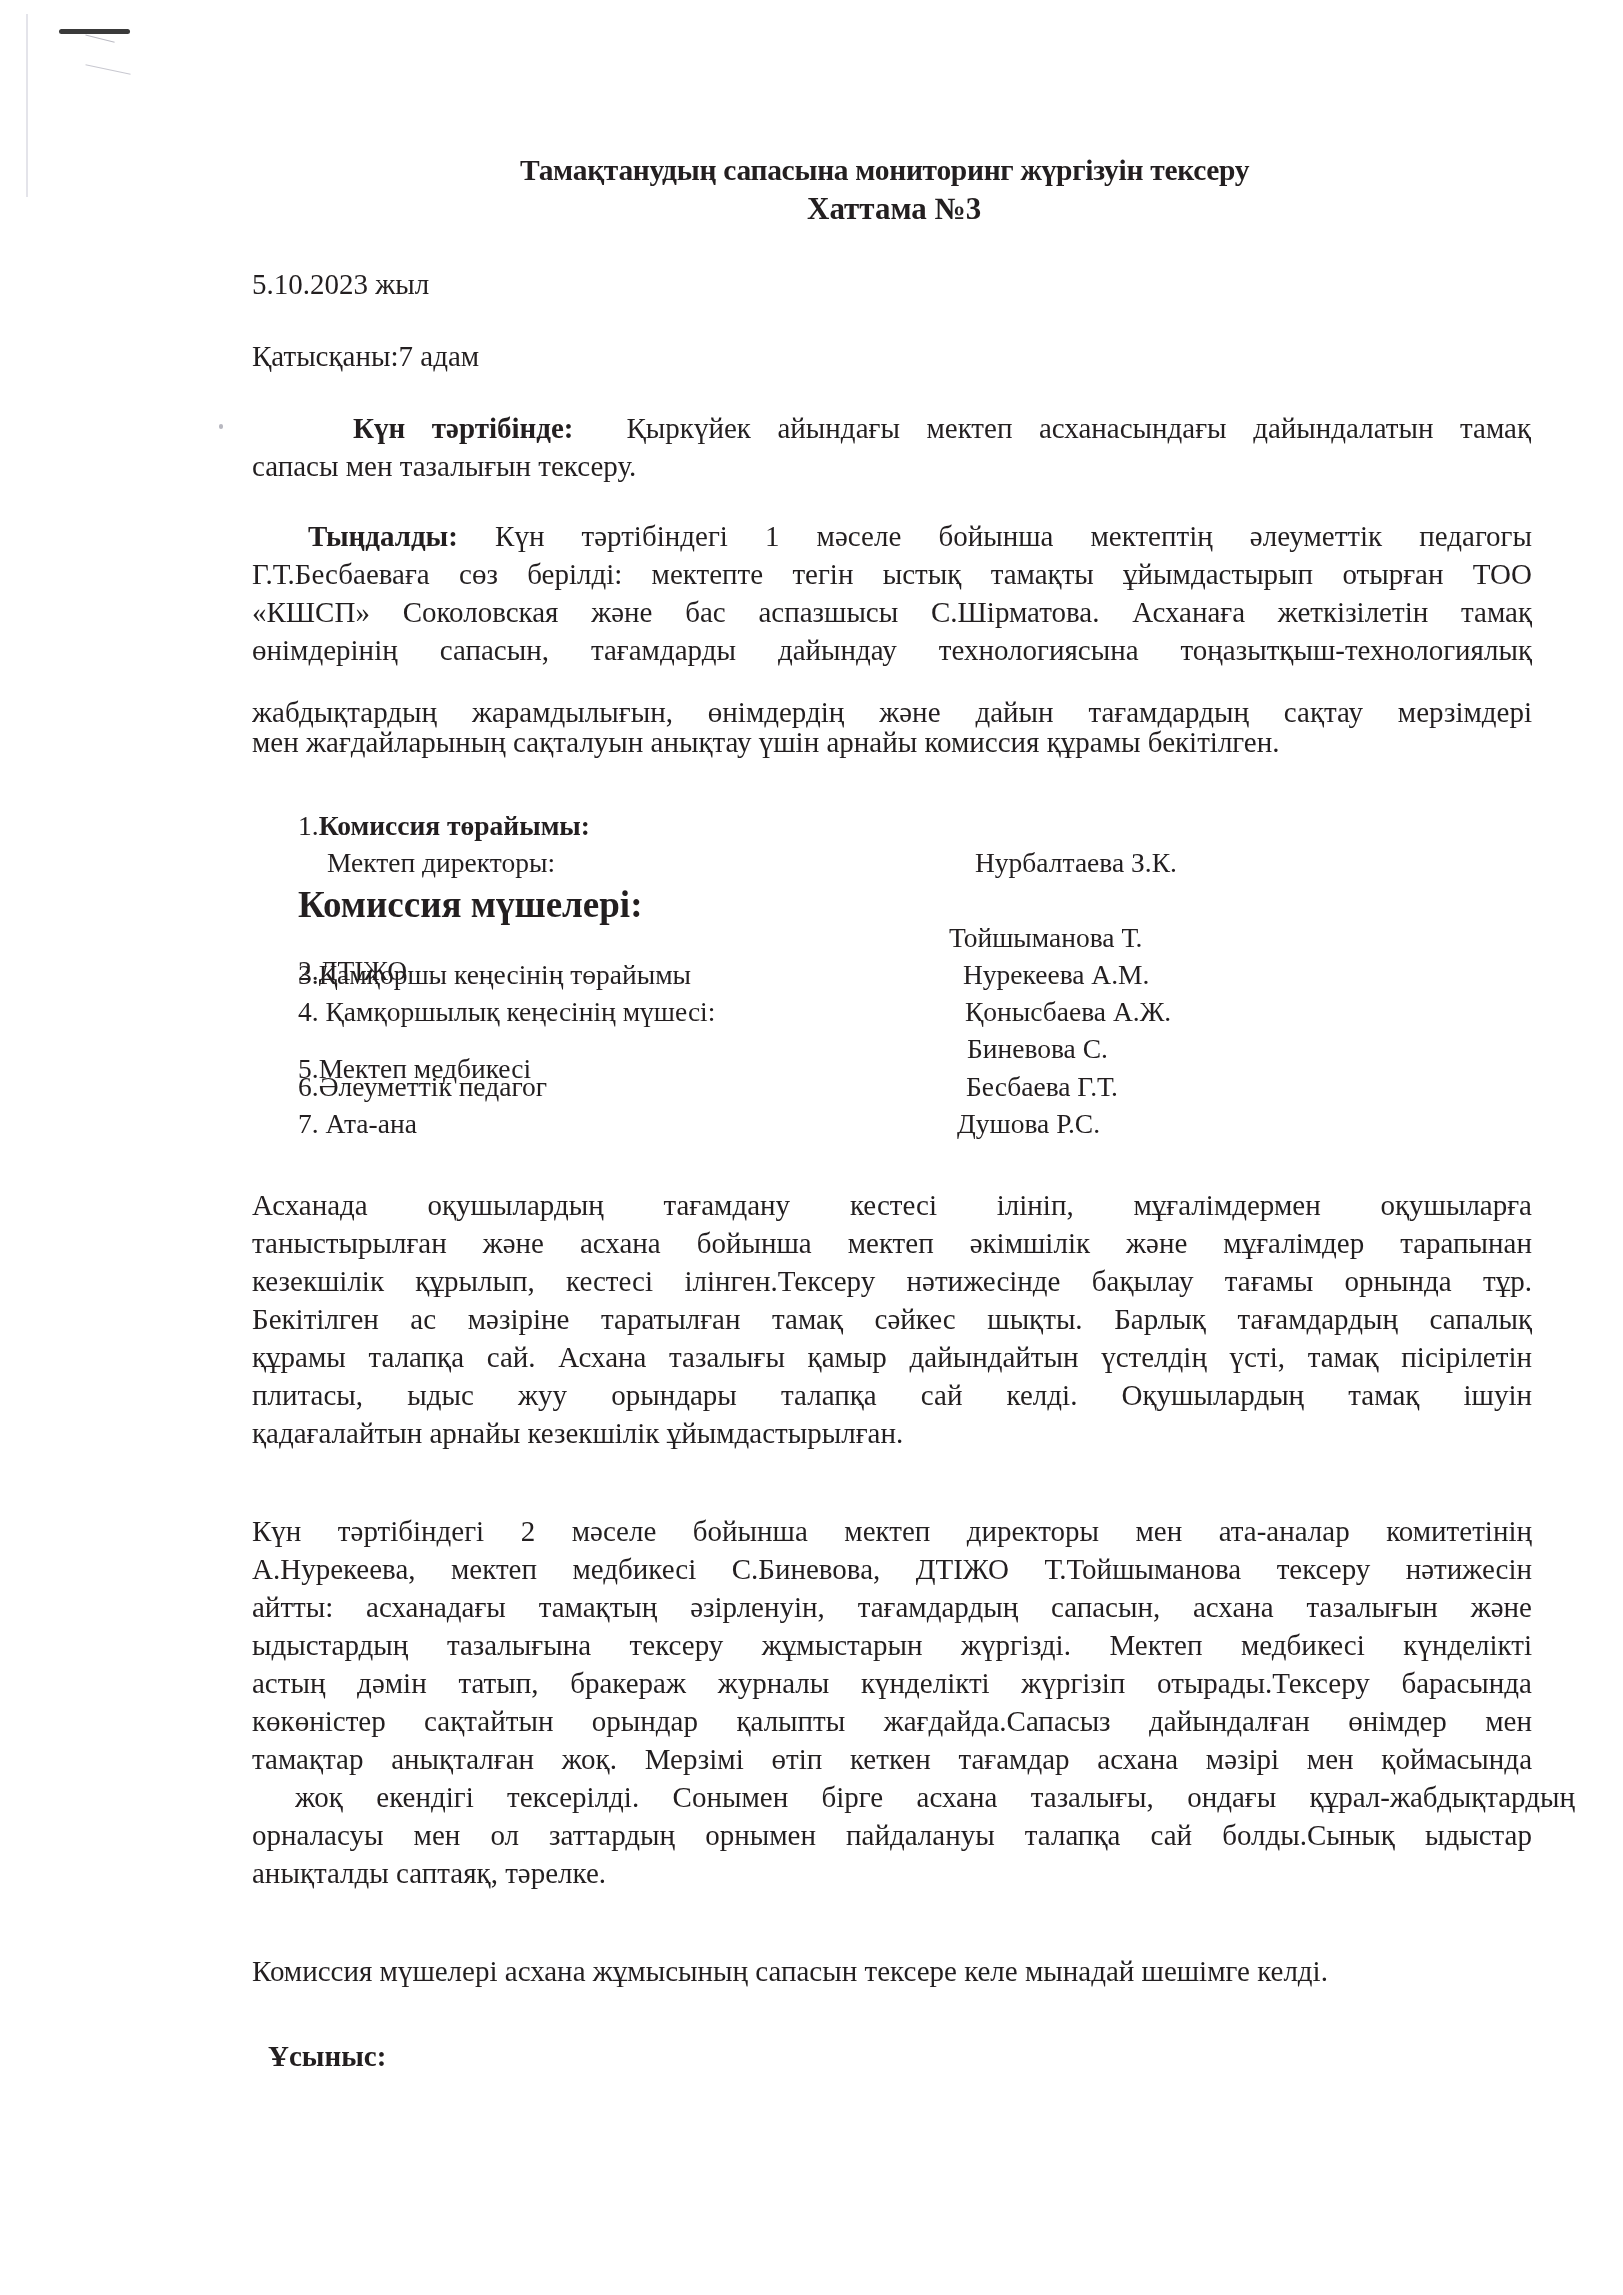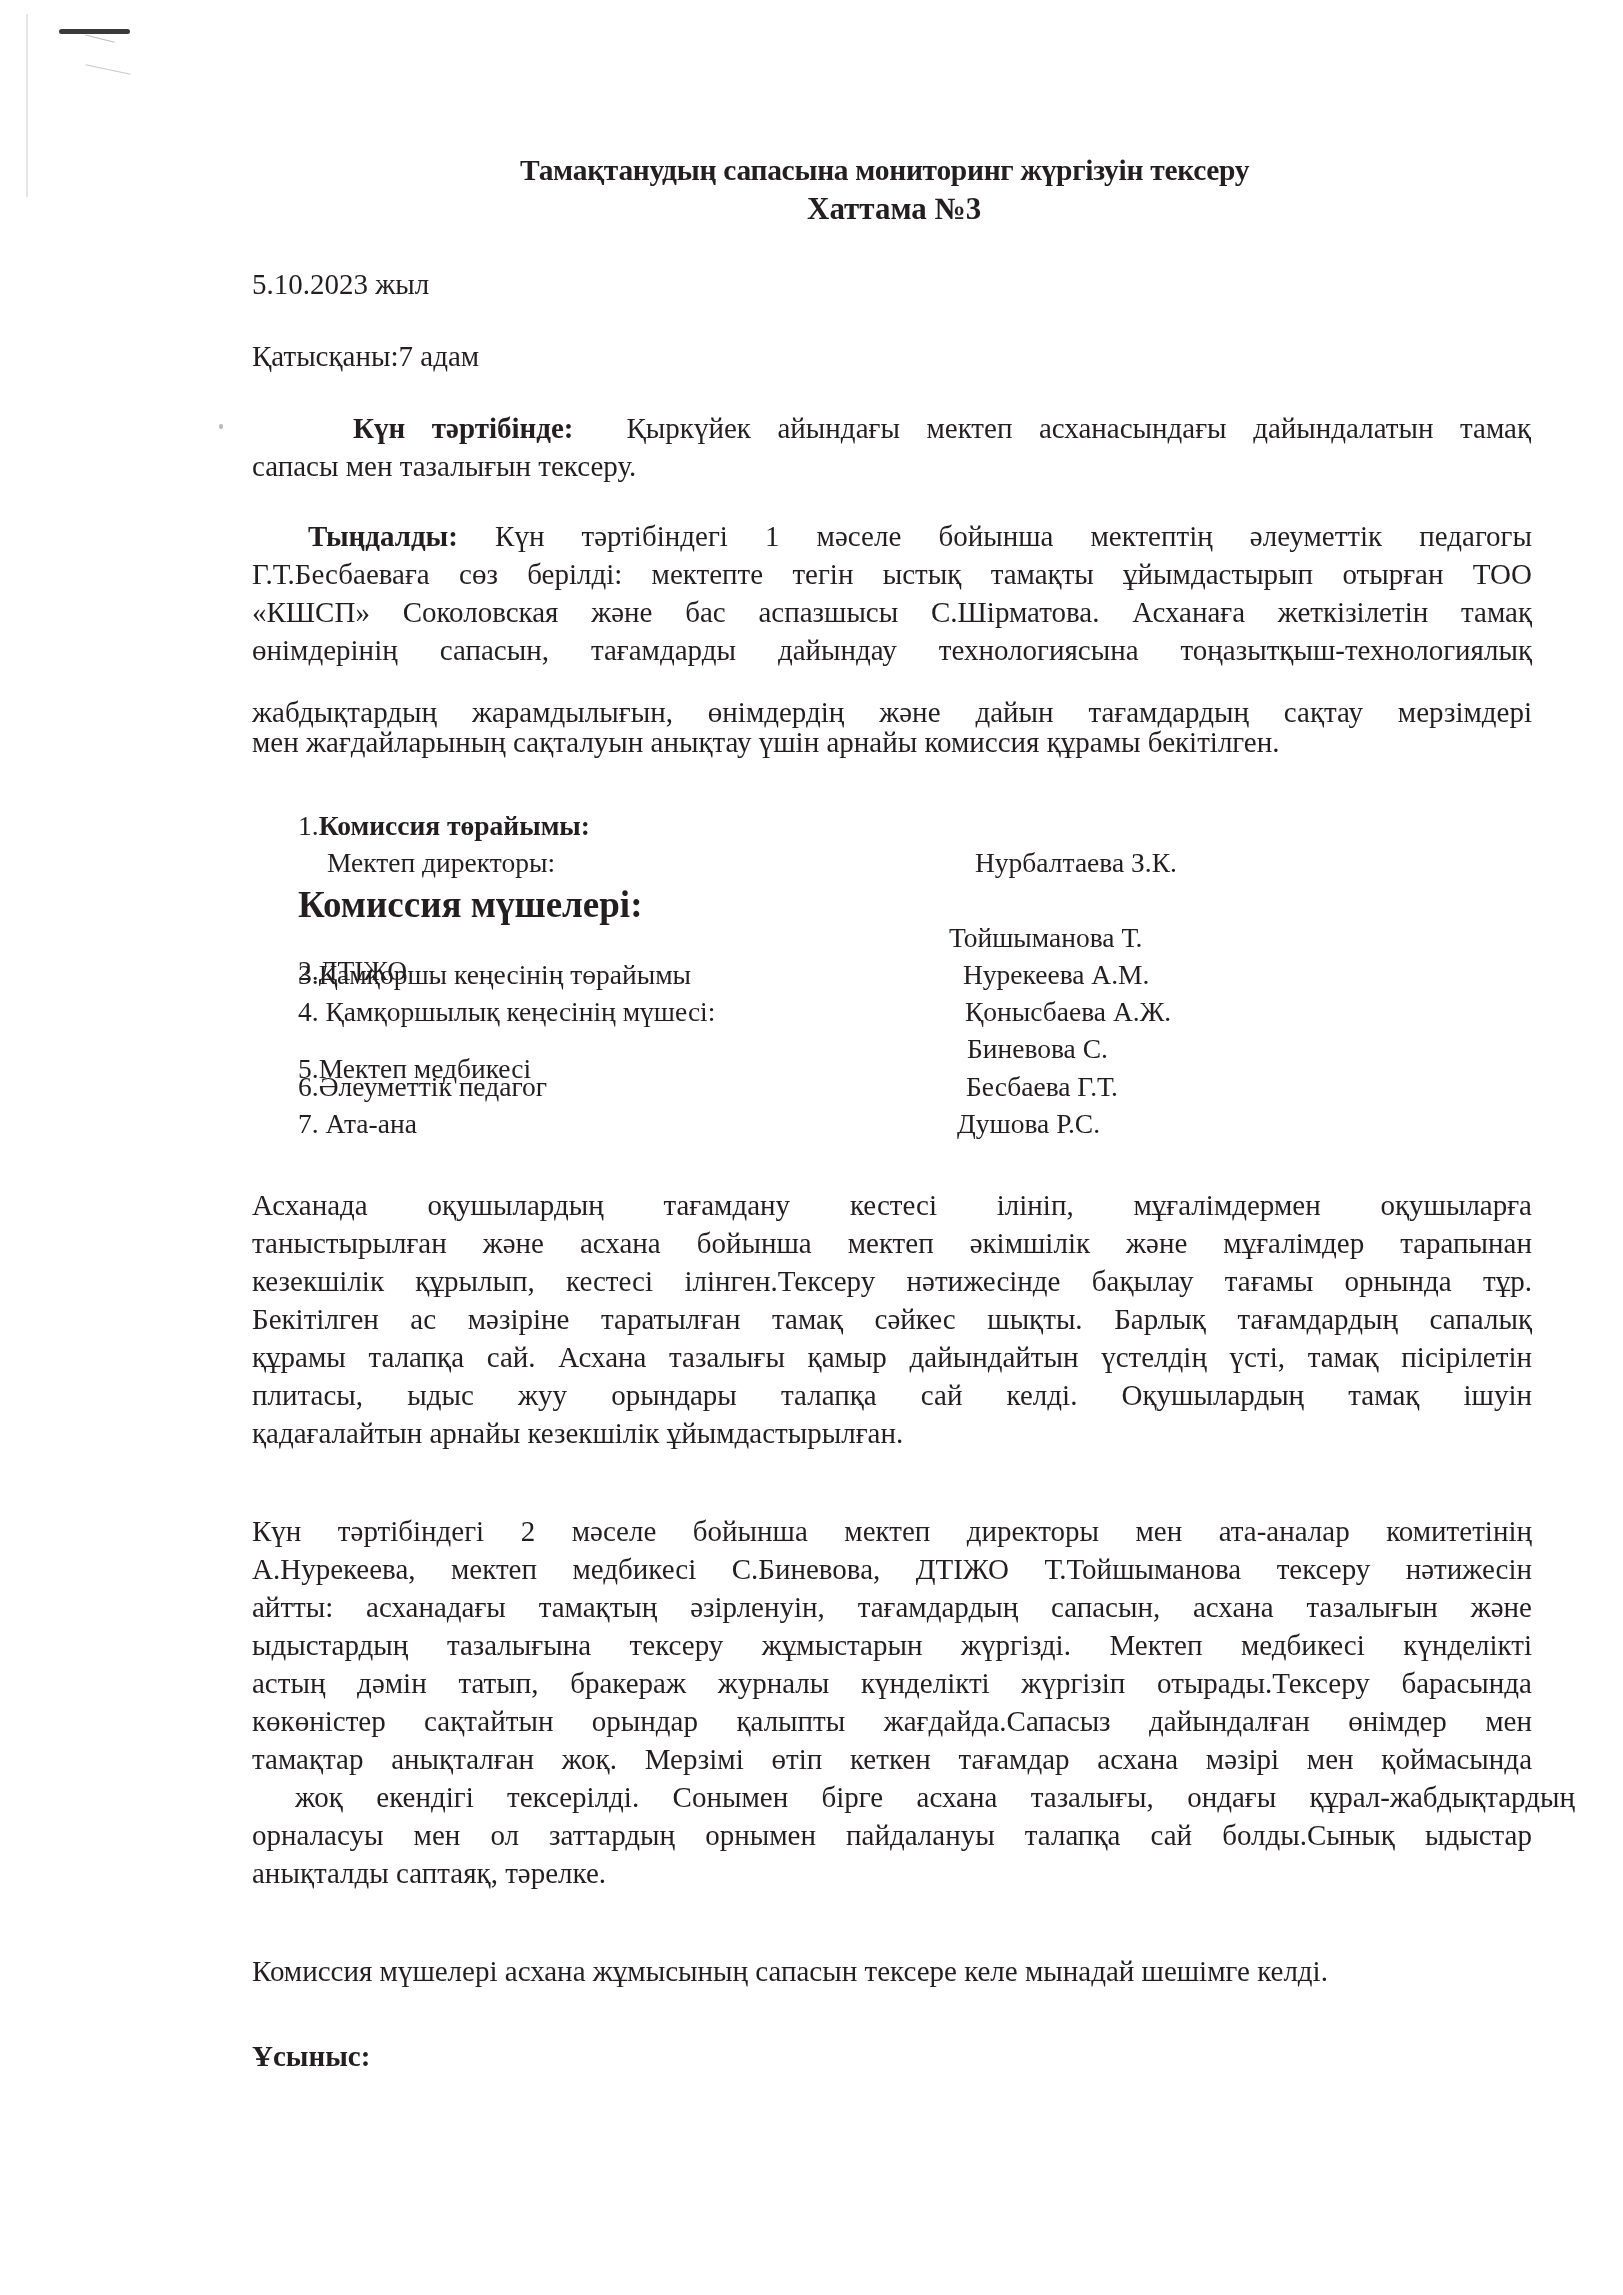--- a/index.html
+++ b/index.html
@@ -113,14 +113,14 @@
 <div class="just" style="top:1593px;">айтты: асханадағы тамақтың әзірленуін, тағамдардың сапасын, асхана тазалығын және</div>
 <div class="just" style="top:1631px;">ыдыстардың  тазалығына  тексеру жұмыстарын  жүргізді. Мектеп медбикесі күнделікті</div>
 <div class="just" style="top:1669px;">астың дәмін татып, бракераж журналы күнделікті жүргізіп отырады.Тексеру барасында</div>
 <div class="just" style="top:1707px;">көкөністер сақтайтын орындар қалыпты жағдайда.Сапасыз дайындалған өнімдер мен</div>
 <div class="just" style="top:1745px;">тамақтар анықталған жоқ. Мерзімі өтіп кеткен тағамдар асхана мәзірі мен қоймасында</div>
 <div class="just" style="top:1783px;margin-left:43px;">жоқ екендігі тексерілді. Сонымен бірге асхана тазалығы, ондағы құрал-жабдықтардың</div>
 <div class="just" style="top:1821px;">орналасуы  мен ол заттардың орнымен пайдалануы талапқа сай болды.Сынық ыдыстар</div>
 <div class="line" style="left:252px; top:1859px;">анықталды саптаяқ, тәрелке.</div>
 
 <div class="line" style="left:252px; top:1957px;">Комиссия  мүшелері асхана жұмысының сапасын тексере келе  мынадай шешімге келді.</div>
-<div class="line b" style="left:252px; top:2042px;">Ұсыныс:</div>
+<div class="line b" style="left:268px; top:2042px;">Ұсыныс:</div>
 
 
 </body></html>

